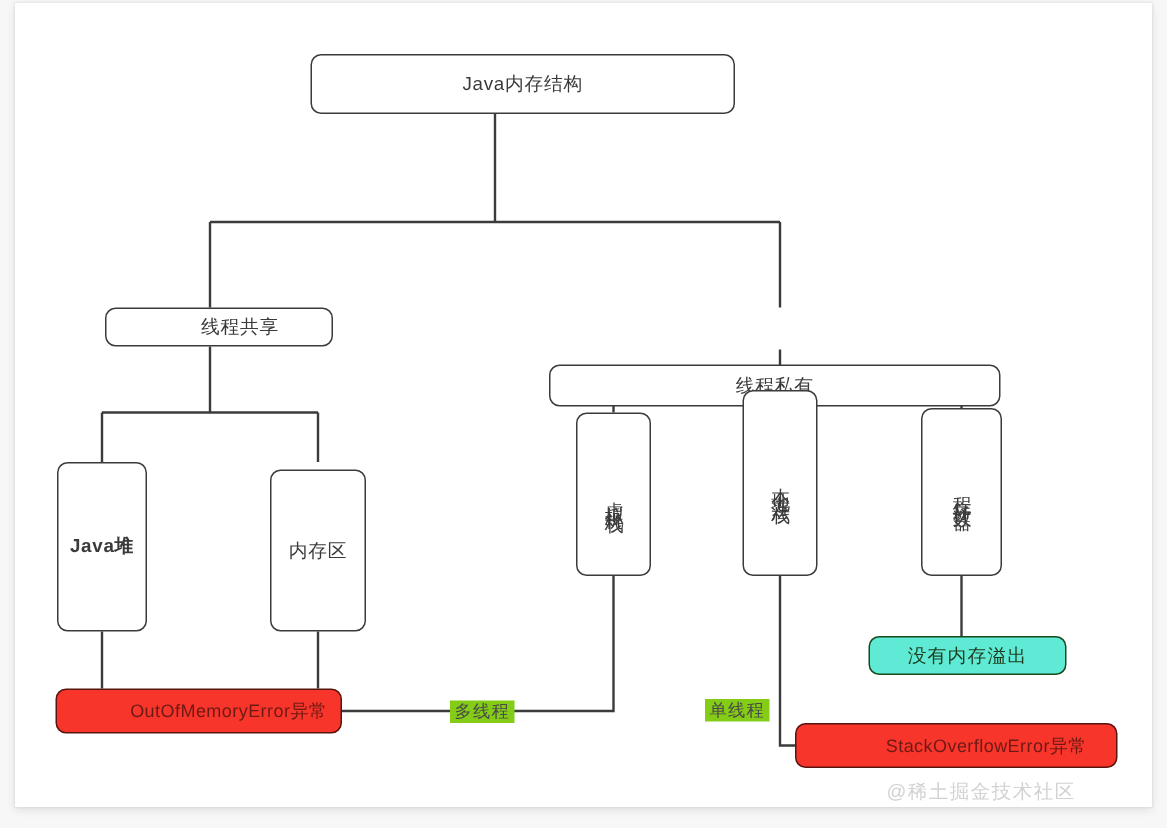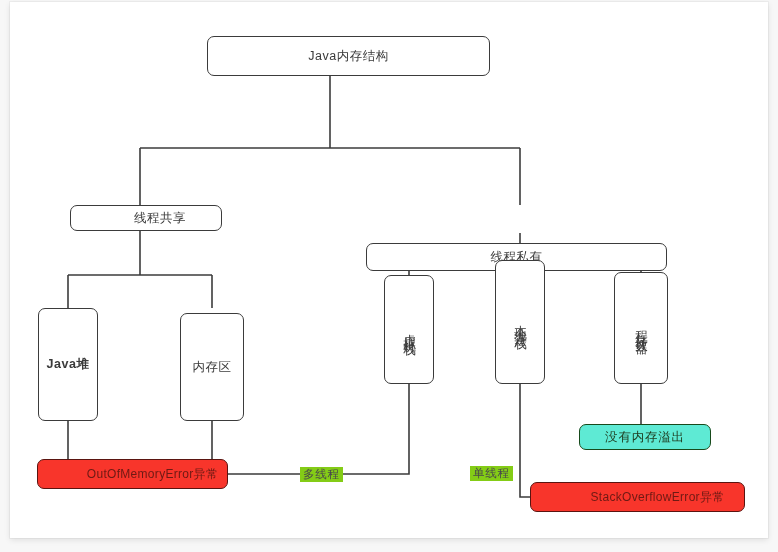--- a/index.html
+++ b/index.html
@@ -173,15 +173,16 @@
     </div>
 
     <div class="node green" style="left:579px; top:424px; width:132px; height:26px;">
       <span>没有内存溢出</span>
     </div>
 
     <div class="edge-label" style="left:300px; top:467px;">多线程</div>
 
     <div class="edge-label" style="left:470px; top:466px;">单线程</div>
 
+    <div class="watermark" style="left:591px; top:519px;">@稀土掘金技术社区</div>
 
   </div>
 </div>
 
 </body></html>

